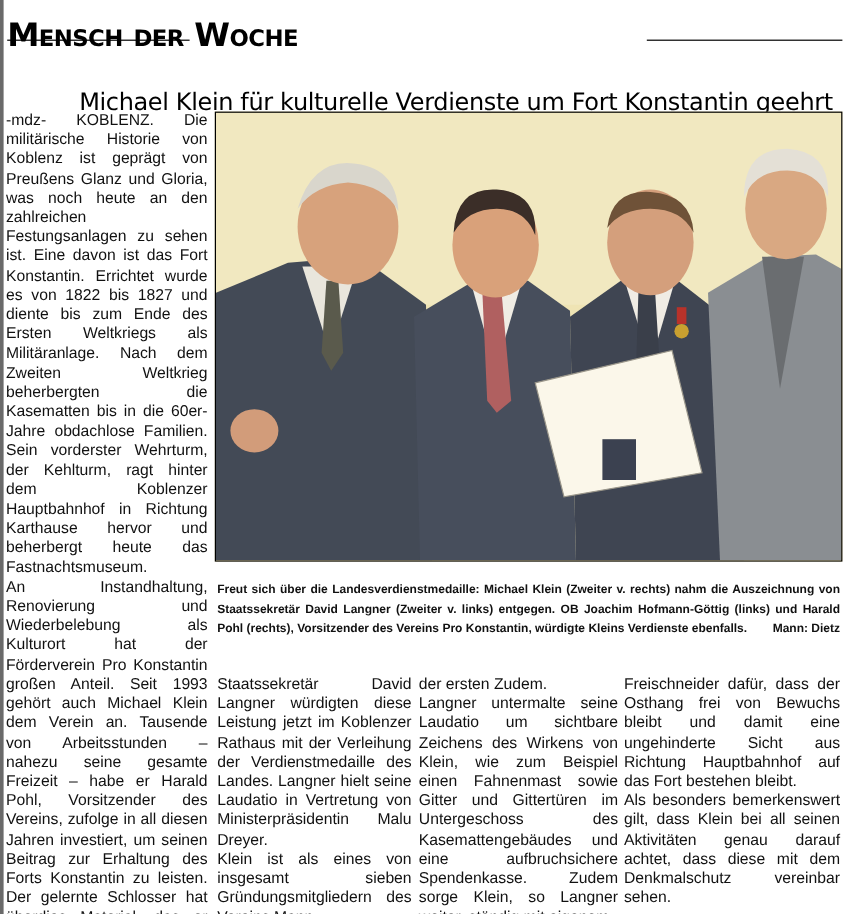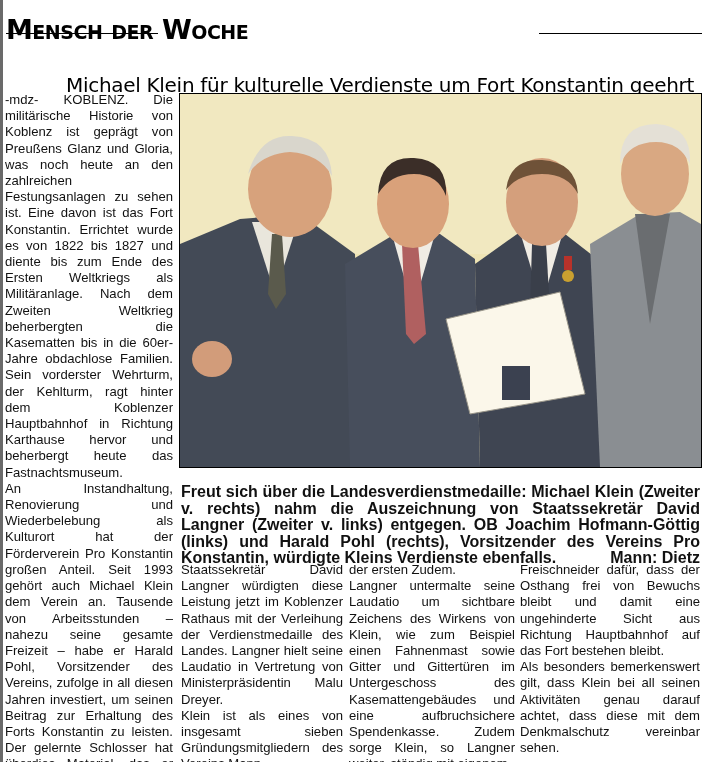--- a/index.html
+++ b/index.html
@@ -17,21 +17,21 @@
          font-family:"DejaVu Sans", sans-serif; font-size:20px; font-weight:normal; letter-spacing:-0.3px;
          color:#000; line-height:28px;margin-left:28px; }
   .col { position:absolute; font-size:13.1px; line-height:16.2px; text-align:justify; color:#111; }
   .col p { margin:0; }
   .col1 { left:5px; top:92px; width:168px; }
   .col2 { left:181px; top:562px; width:162px; }
   .col3 { left:349px; top:562px; width:166px; }
   .col4 { left:520px; top:562px; width:180px; }
   .photo { position:absolute; left:179px; top:93px; width:521px; height:373px;
          border:1px solid #000; overflow:hidden; background:#efe4b4; }
-  .caption { position:absolute; left:181px; top:484px; width:519px; font-size:16px; line-height:16.6px;
+  .caption { position:absolute; left:181px; top:484px; width:519px; font-size:10px; line-height:16.6px;
          font-weight:bold; text-align:justify; color:#111; }
   .caption .credit { float:right; }
 </style>
 </head>
 <body>
 
 <div class="edge"></div>
 
 <div class="rubric">
   <div class="line l"></div>

